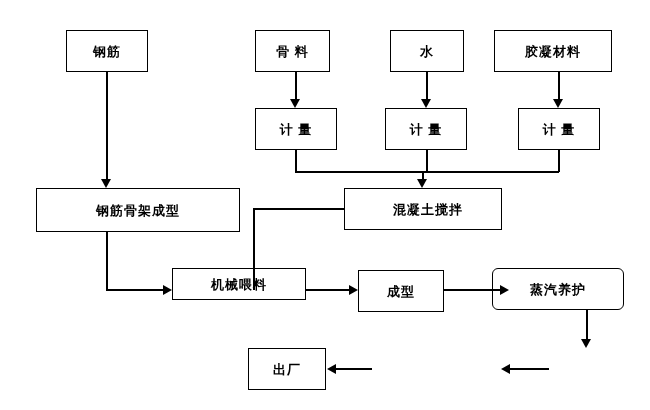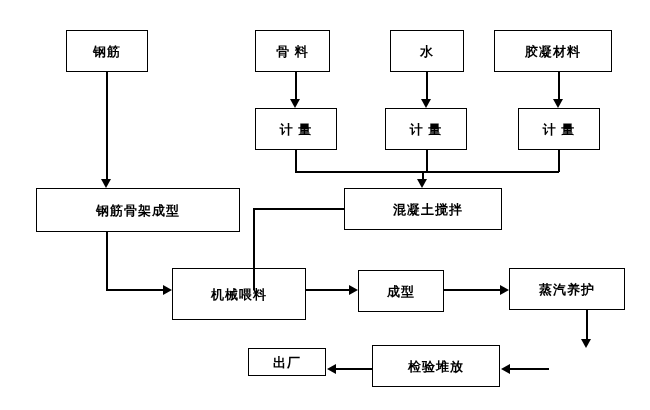--- a/index.html
+++ b/index.html
@@ -67,26 +67,25 @@
   <div class="node" style="left:390px; top:30px;  width:74px;  height:42px;">水</div>
   <div class="node" style="left:494px; top:30px;  width:118px; height:42px;">胶凝材料</div>
 
   <div class="node" style="left:255px; top:108px; width:82px;  height:42px;">计 量</div>
   <div class="node" style="left:385px; top:108px; width:82px;  height:42px;">计 量</div>
   <div class="node" style="left:518px; top:108px; width:82px;  height:42px;">计 量</div>
 
   <div class="node" style="left:12px;  top:188px; width:204px; height:44px;margin-left:24px;">钢筋骨架成型</div>
   <div class="node" style="left:344px; top:188px; width:158px; height:42px;padding-left:10px;">混凝土搅拌</div>
 
-  <div class="node" style="left:172px; top:268px; width:134px; height:52px;">机械喂料</div>
+  <div class="node" style="left:172px; top:268px; width:134px; height:32px;">机械喂料</div>
   <div class="node" style="left:358px; top:270px; width:86px;  height:42px;">成型</div>
-  <div class="node" style="left:509px; top:268px; width:116px; height:42px;">蒸汽养护</div>
+  <div class="node" style="left:492px; top:268px; width:132px; height:42px;border-radius:6px;">蒸汽养护</div>
 
-  <div class="node" style="left:372px; top:345px; width:128px; height:42px;">检验堆放</div>
-  <div class="node" style="left:248px; top:348px; width:78px;  height:28px;">出厂</div>
+  <div class="node" style="left:248px; top:348px; width:78px;  height:42px;">出厂</div>
 
   <div class="edge v" style="left:106px; top:72px;  height:107px;"></div>
   <div class="arrow down" style="left:101px; top:179px;"></div>
 
   <div class="edge v" style="left:295px; top:72px;  height:27px;"></div>
   <div class="arrow down" style="left:290px; top:99px;"></div>
 
   <div class="edge v" style="left:426px; top:72px;  height:27px;"></div>
   <div class="arrow down" style="left:421px; top:99px;"></div>
 

